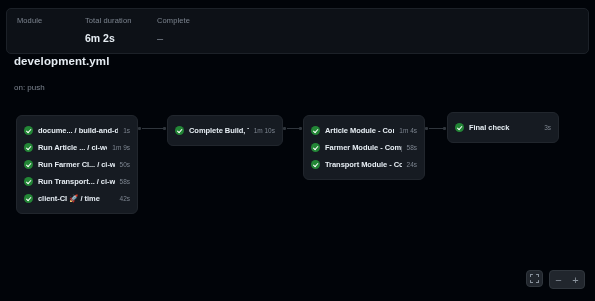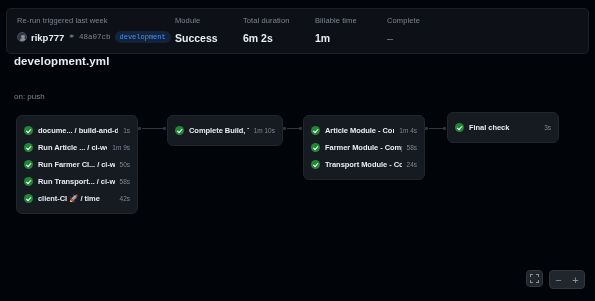--- a/index.html
+++ b/index.html
@@ -53,21 +53,21 @@
     font-family: "Liberation Mono", monospace; font-size: 7px; color: #4493f8;
     background: rgba(56,139,253,0.15); border-radius: 8px;
     padding: 1.5px 5px; line-height: 9px;
   }
 
   
   .wf-title {
     position: absolute; left: 14px; top: 55px;
     font-size: 11.5px; font-weight: bold; color: #e6edf3; letter-spacing: .1px;
   }
-  .wf-sub { position: absolute; left: 14px; top: 92px; font-size: 8px; color: #7d8590; }
+  .wf-sub { position: absolute; left: 14px; top: 83px; font-size: 8px; color: #7d8590; }
 
   
   .canvas { position: absolute; left: 0; top: 96px; width: 595px; height: 205px; }
 
   .group {
     position: absolute; background: #161b22; border: 1px solid #21262d;
     border-radius: 6px; padding: 6px 0;
   }
   .g1 { left: 16px; top: 19px; width: 122px; }
   .g2 { left: 167px; top: 19px; width: 116px; }
@@ -117,41 +117,26 @@
   .fit-ico i:nth-child(2) { right: 0; top: 0; border-left: none; border-bottom: none; }
   .fit-ico i:nth-child(3) { left: 0; bottom: 0; border-right: none; border-top: none; }
   .fit-ico i:nth-child(4) { right: 0; bottom: 0; border-left: none; border-top: none; }
 </style>
 </head>
 <body>
 
 <div class="page">
 
   <div class="summary">
-    <div class="sum-col c0">
-      <div class="sum-label">Re-run triggered last week</div>
-      <div class="actor-row">
-        <span class="avatar"></span>
-        <span class="actor-name">rikp777</span>
-        <span class="commit-ico">⚭</span>
-        <span class="commit-sha">48a07cb</span>
-        <span class="branch-badge">development</span>
-      </div>
-    </div>
     <div class="sum-col c1">
       <div class="sum-label">Module</div>
-      <div class="sum-value">Success</div>
     </div>
     <div class="sum-col c2">
       <div class="sum-label">Total duration</div>
       <div class="sum-value">6m 2s</div>
-    </div>
-    <div class="sum-col c3">
-      <div class="sum-label">Billable time</div>
-      <div class="sum-value">1m</div>
     </div>
     <div class="sum-col c4">
       <div class="sum-label">Complete</div>
       <div class="sum-value dash">–</div>
     </div>
   </div>
 
   <div class="wf-title">development.yml</div>
   <div class="wf-sub">on: push</div>
 

